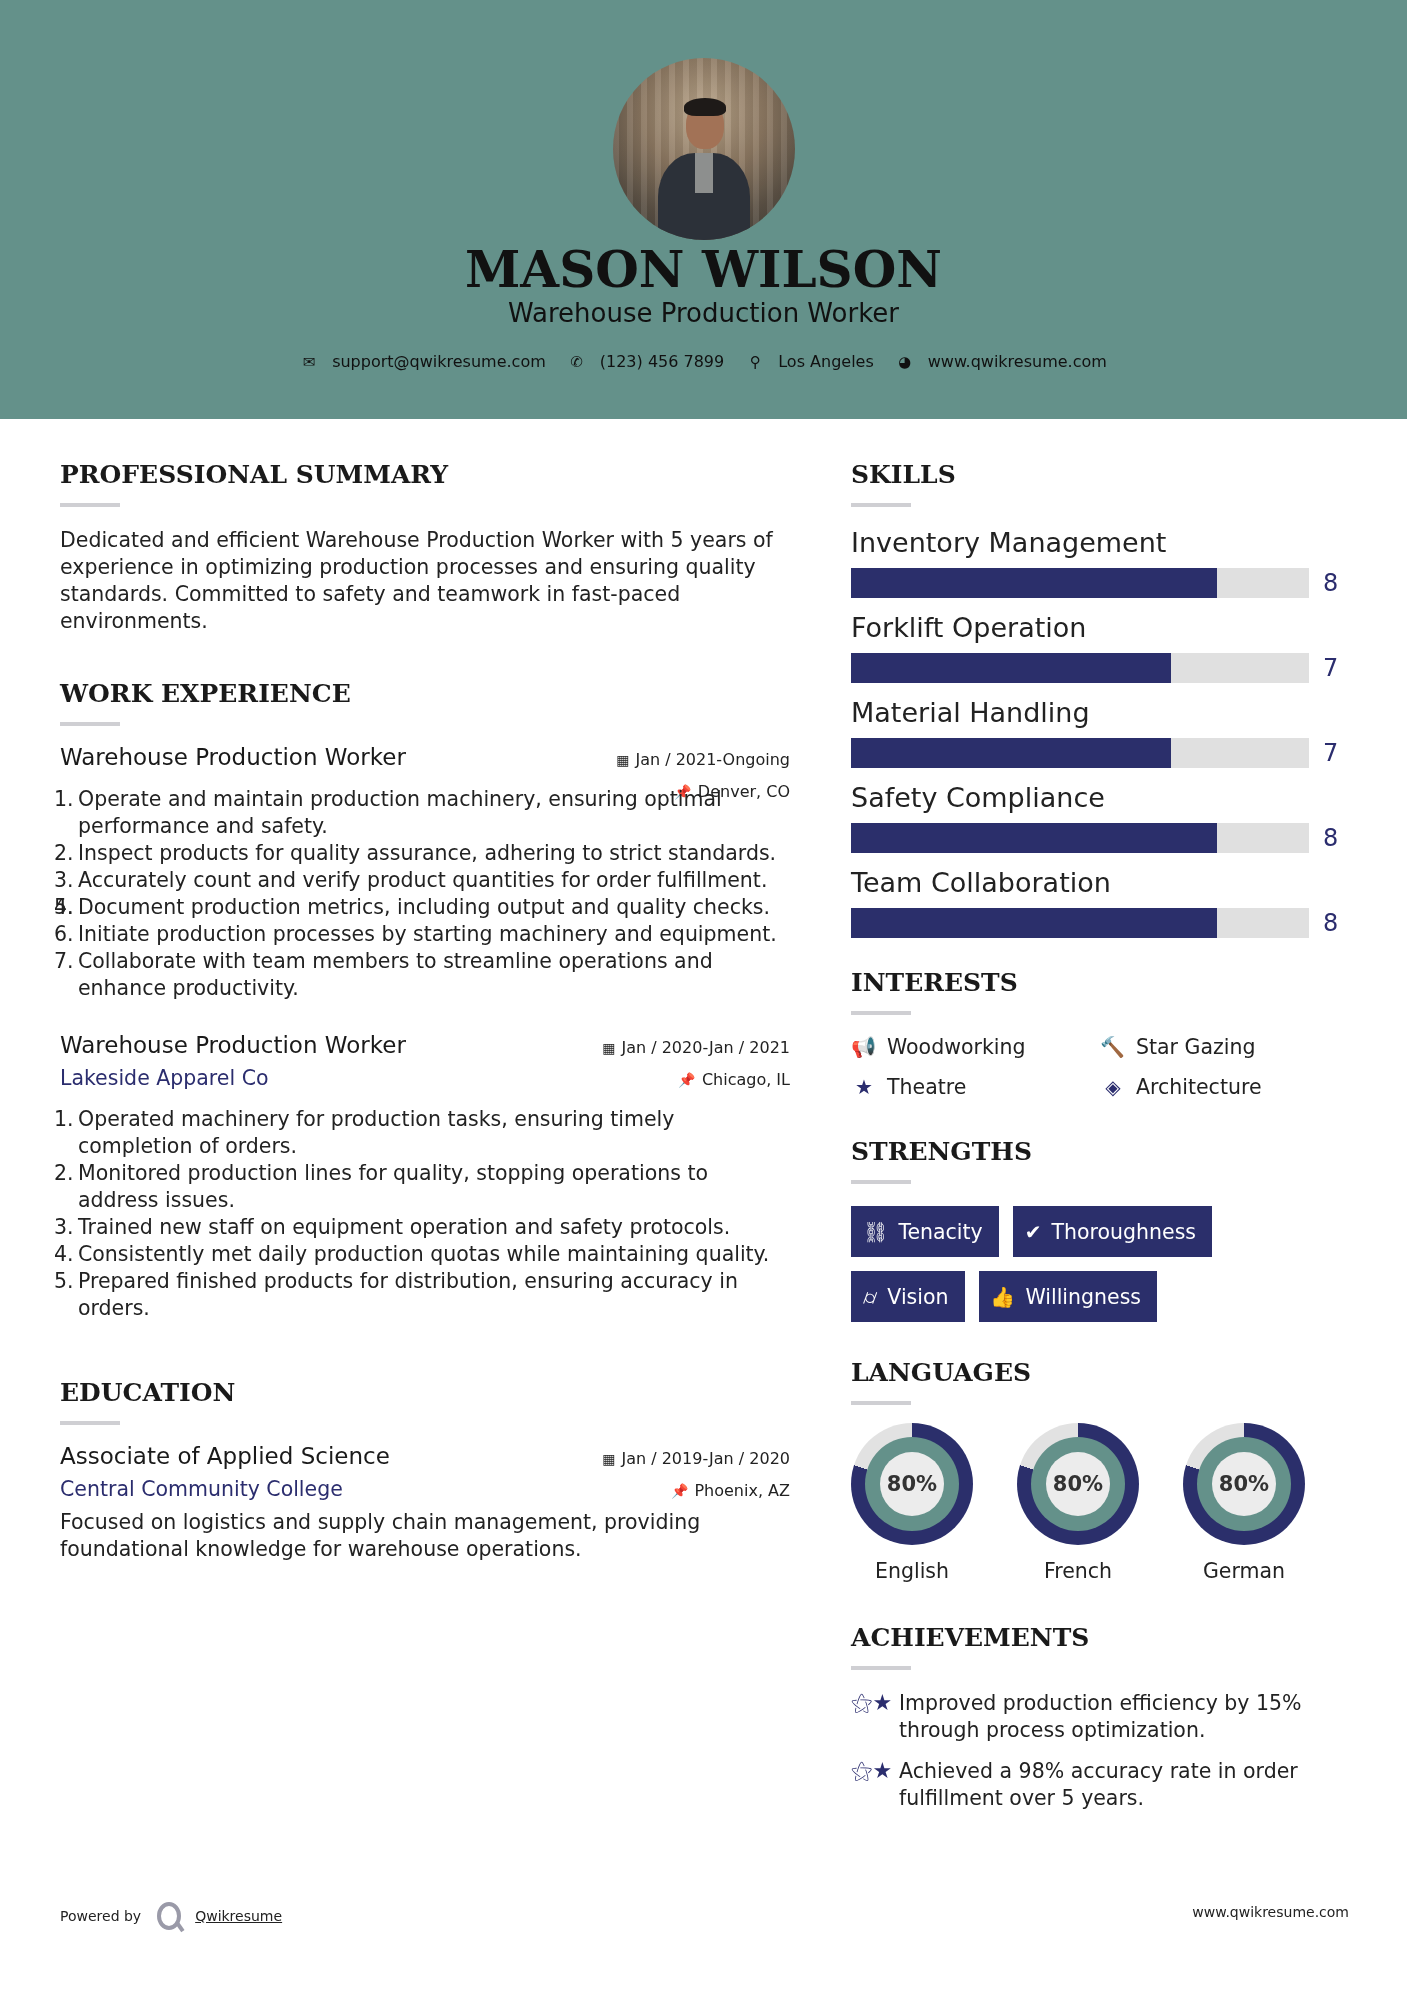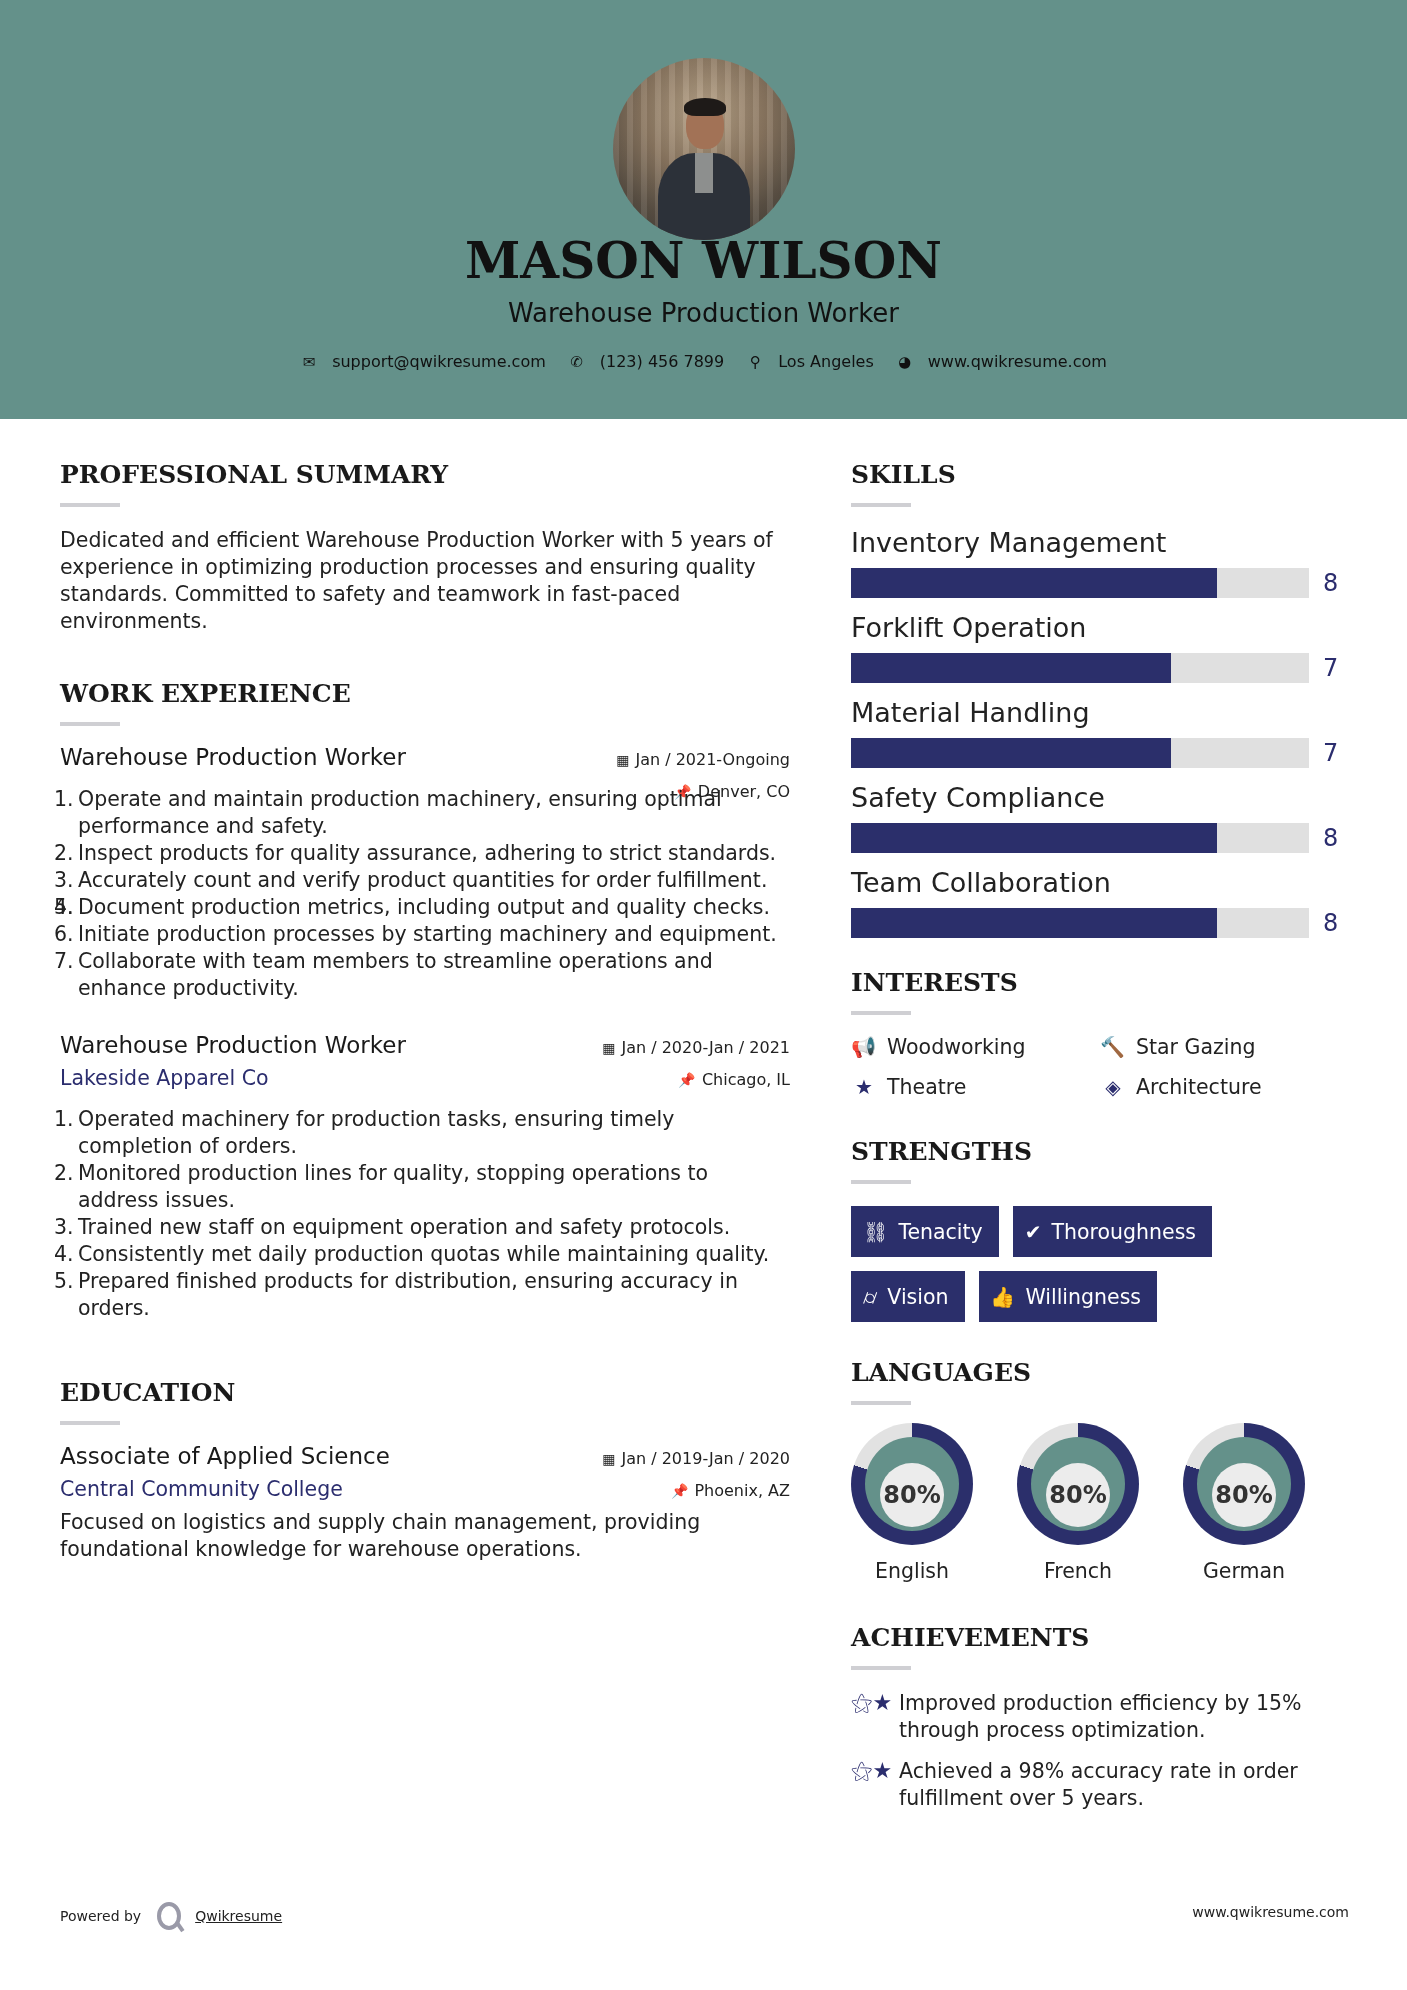--- a/index.html
+++ b/index.html
@@ -8,21 +8,21 @@
 
   .header { position: absolute; left: 0; top: 0; width: 1407px; height: 419px; background: #64918a; }
   .photo { position: absolute; left: 613px; top: 58px; width: 182px; height: 182px; border-radius: 50%; overflow: hidden;
            background: radial-gradient(circle at 50% 30%, #b9a58a 0%, #8a7660 40%, #5b5145 70%, #3e3a35 100%); }
   .photo .bg-trees { position:absolute; inset:0; background: repeating-linear-gradient(90deg, rgba(255,255,255,0.08) 0 6px, rgba(0,0,0,0.06) 6px 14px); }
   .photo .head { position:absolute; left: 73px; top: 45px; width: 38px; height: 46px; border-radius: 45%; background:#a27256; }
   .photo .hair { position:absolute; left: 71px; top: 40px; width: 42px; height: 18px; border-radius: 50% 50% 30% 30%; background:#1e1a18; }
   .photo .body { position:absolute; left: 45px; top: 95px; width: 92px; height: 110px; border-radius: 40% 40% 0 0; background:#2c3139; }
   .photo .shirt { position:absolute; left: 82px; top: 95px; width: 18px; height: 40px; background:#8d8f8e; }
 
-  .name { position: absolute; left: 0; width: 1407px; top: 231px; text-align: center; font-family: "DejaVu Serif", serif; font-weight: bold; font-size: 50px; color: #111; letter-spacing: 0px; }
+  .name { position: absolute; left: 0; width: 1407px; top: 240px; text-align: center; font-family: "DejaVu Serif", serif; font-weight: bold; font-size: 50px; color: #111; letter-spacing: 0px; }
   .jobtitle { position: absolute; left: 0; width: 1407px; top: 298px; text-align: center; font-size: 26px; color: #111; }
   .contacts { position: absolute; left: 0; width: 1407px; top: 352px; display: flex; justify-content: center; align-items: center; gap: 0; font-size: 16px; color: #111; }
   .contacts .c-icon { display:inline-block; width: 18px; text-align:center; margin: 0 14px 0 22px; font-size: 15px; }
   .contacts .c-icon:first-child { margin-left: 0; }
 
   .col-left { position: absolute; left: 60px; top: 460px; width: 730px; }
   .col-right { position: absolute; left: 851px; top: 460px; width: 500px; }
 
   .sec-title { font-family: "DejaVu Serif", serif; font-weight: bold; font-size: 25px; color: #1a1a1a; letter-spacing: 0px; }
   .sec-rule { width: 60px; height: 4px; background: #cfcfd3; margin-top: 14px; }
@@ -52,21 +52,21 @@
   .interest .ic { color: #2b2d6e; width: 26px; display:inline-block; font-size: 20px; margin-right: 10px; text-align:center; }
 
   .strengths { display: flex; flex-wrap: wrap; gap: 14px 14px; margin-top: 22px; width: 460px; }
   .badge { background: #2b2f6b; color: #fff; font-size: 20.5px; height: 51px; display: inline-flex; align-items: center; padding: 0 16px 0 12px; }
   .badge .ic { margin-right: 10px; font-size: 20px; }
 
   .langs { display: flex; gap: 44px; margin-top: 18px; }
   .lang { width: 122px; text-align: center; }
   .ring { width: 122px; height: 122px; border-radius: 50%; position: relative; }
   .ring .mid { position: absolute; left: 14px; top: 14px; width: 94px; height: 94px; border-radius: 50%; background: #64918a; }
-  .ring .inner { position: absolute; left: 29px; top: 40px; width: 64px; height: 64px; border-radius: 50%; background: #ececec; display:flex; align-items:center; justify-content:center; font-size: 24px; font-weight: bold; color: #333; }
+  .ring .inner { position: absolute; left: 29px; top: 29px; width: 64px; height: 64px; border-radius: 50%; background: #ececec; display:flex; align-items:center; justify-content:center; font-size: 21px; font-weight: bold; color: #333; }
   .lang-name { font-size: 20.5px; color: #222; margin-top: 14px; }
 
   .ach { display: flex; margin-top: 0; }
   .ach .ic { width: 36px; color: #2b2d6e; font-size: 22px; flex: none; margin-right: 12px; }
   .ach .txt { font-size: 20.5px; line-height: 27px; color: #222; }
 
   .footer-left { position: absolute; left: 60px; top: 1902px; display: flex; align-items: center; font-size: 14px; color: #222; }
   .footer-left .q { display:inline-block; width: 24px; height: 28px; border: 4px solid #9a9aa8; border-radius: 50%; margin: 0 14px 0 16px; position: relative; }
   .footer-left .q::after { content:""; position:absolute; right:-5px; bottom:-6px; width: 4px; height: 10px; background:#9a9aa8; transform: rotate(-35deg); }
   .footer-left a { color: #222; text-decoration: underline; }

